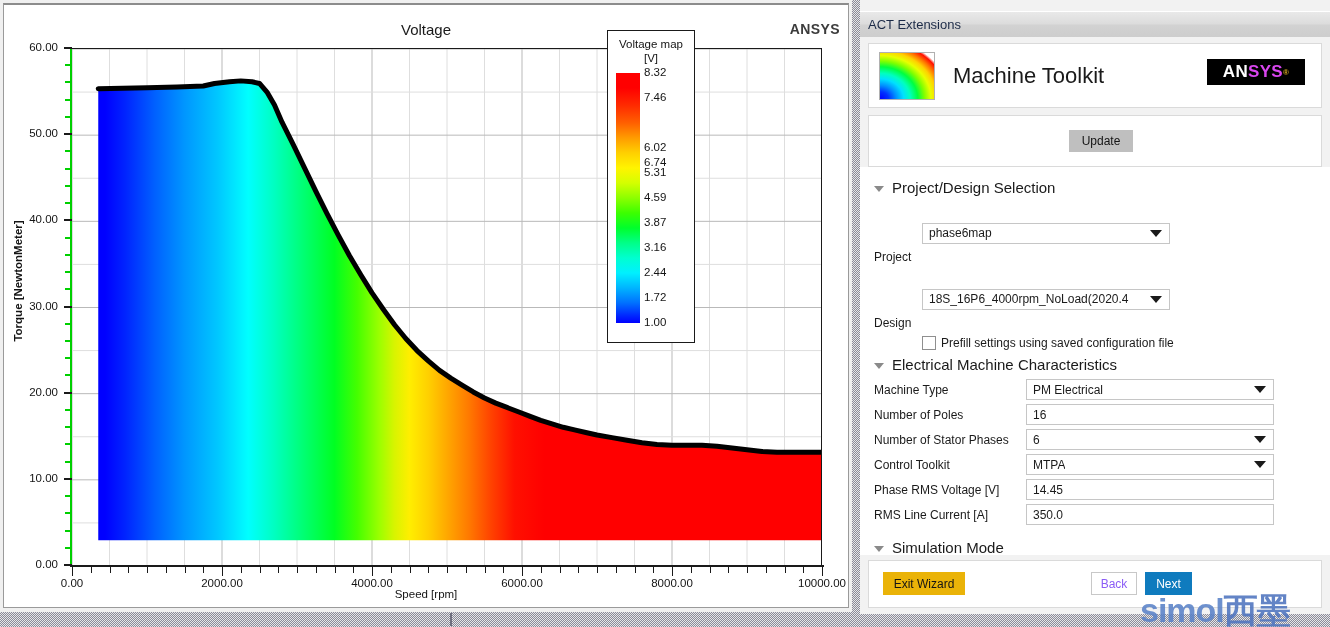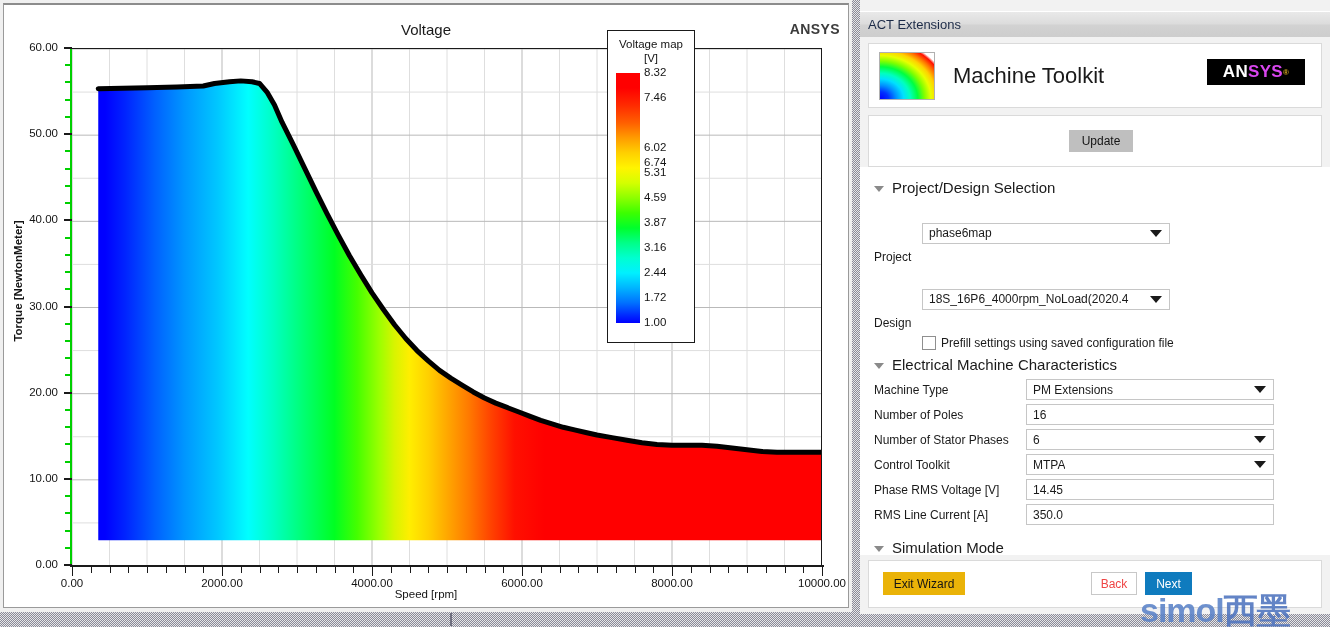--- a/index.html
+++ b/index.html
@@ -403,21 +403,21 @@
     font-size: 12px; color: #141414;
     font-family: "Liberation Sans", sans-serif;
     cursor: pointer;
   }
   #back-button {
     position: absolute;
     left: 222px; top: 11px;
     width: 46px; height: 23px;
     background: #ffffff;
     border: 1px solid #c8c8c8;
-    font-size: 12px; color: #ef4444;
+    font-size: 12px; color: #8b5cf6;
     font-family: "Liberation Sans", sans-serif;
   }
   #next-button {
     position: absolute;
     left: 276px; top: 11px;
     width: 47px; height: 23px;
     background: #0f7bbe;
     border: none;
     font-size: 12px; color: #ffffff;
     font-family: "Liberation Sans", sans-serif;
@@ -673,21 +673,21 @@
       </div>
 
       <div class="section-header">
         <span class="tri"></span>
         <span class="section-title">Electrical Machine Characteristics</span>
       </div>
 
       <div class="frow">
         <span class="flabel g2-label">Machine Type</span>
         <div class="fctrl g2-ctrl">
-          <span class="fval">PM Extensions</span>
+          <span class="fval">PM Electrical</span>
           <span class="caret"></span>
         </div>
       </div>
 
       <div class="frow">
         <span class="flabel g2-label">Number of Poles</span>
         <div class="fctrl g2-ctrl">
           <span class="fval">16</span>
         </div>
       </div>

